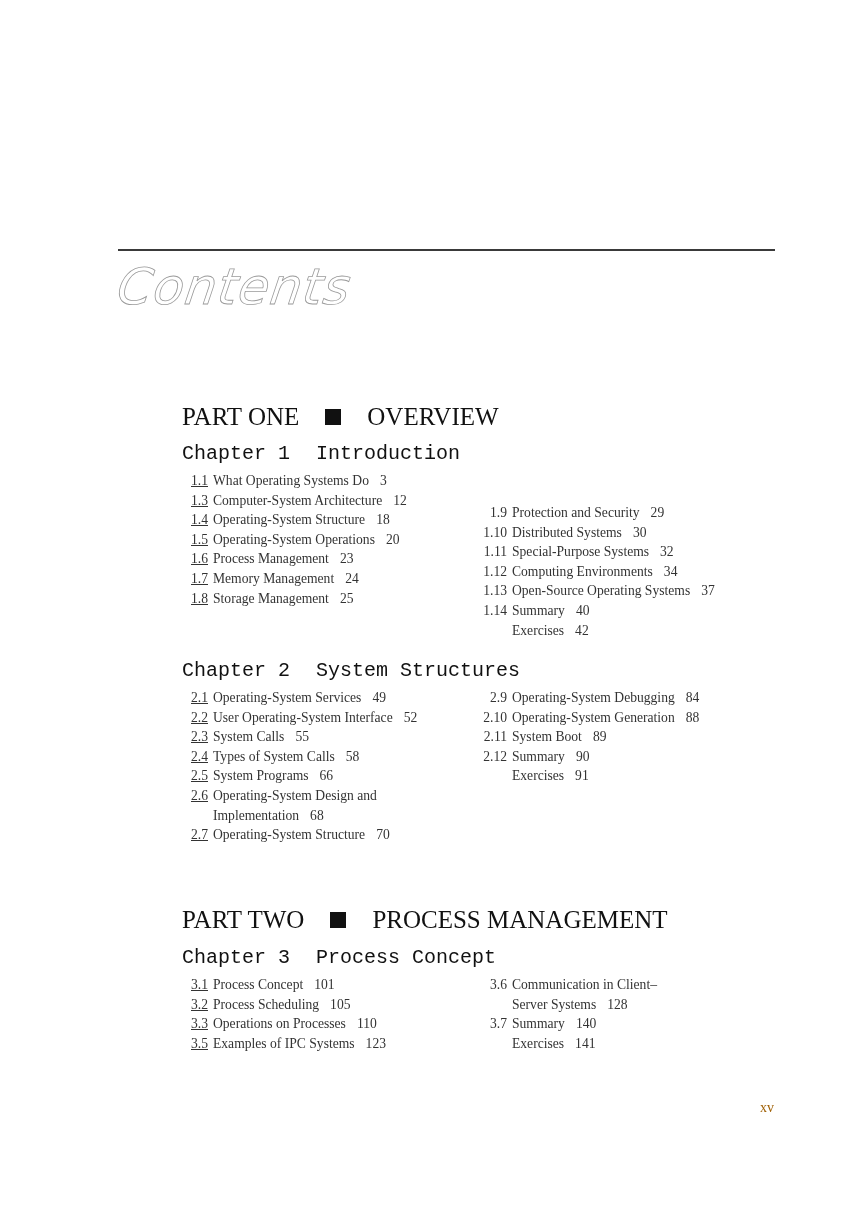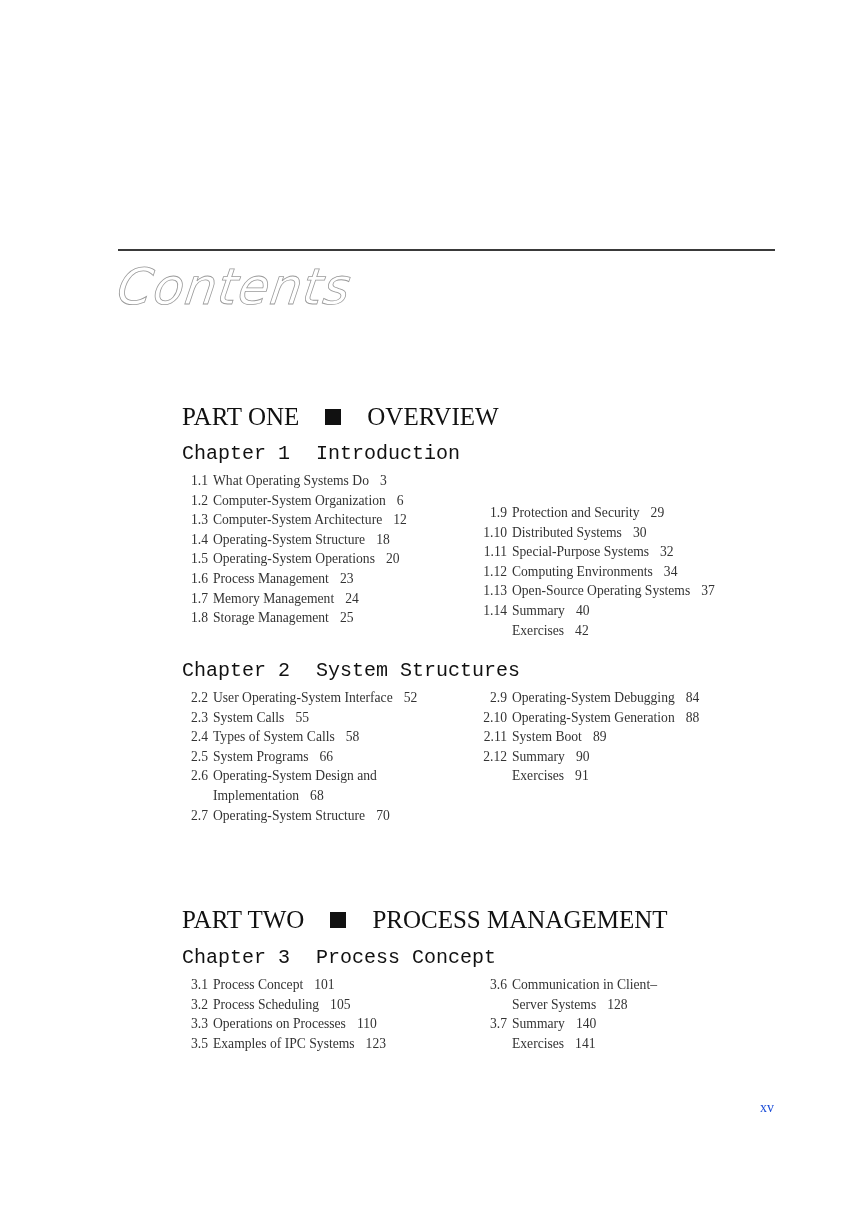--- a/index.html
+++ b/index.html
@@ -74,31 +74,31 @@
       display: flex;
       height: 19.6px;
       line-height: 19.6px;
       white-space: nowrap;
     }
     .entry .num {
       text-align: right;
       padding-right: 5px;
       flex: none;
     }
-    .col.left .num { width: 26px; }
+    .col.left .num { width: 26px; text-decoration: underline; }
     .col.right .num { width: 30px; }
     .entry .page { margin-left: 11px; }
     .entry.cont .num { visibility: hidden; }
     .folio {
       position: absolute;
       left: 760px;
       top: 1100px;
       font-family: "Liberation Serif", serif;
       font-size: 14px;
-      color: #1d4ed8;
+      color: #a16207;
     }
   </style>
 </head>
 <body>
 
 <div class="rule"></div>
 <div class="contents-title">Contents</div>
 
 <div class="part-heading" style="top:404px;">
   <span>PART ONE</span>
@@ -111,25 +111,20 @@
   <span>Introduction</span>
 </div>
 
 <div class="col left" style="left:182px; top:471px;">
     <div class="entry">
       <span class="num">1.1</span>
       <span class="title">What Operating Systems Do</span>
       <span class="page">3</span>
     </div>
     <div class="entry">
-      <span class="num">1.2</span>
-      <span class="title">Computer-System Organization</span>
-      <span class="page">6</span>
-    </div>
-    <div class="entry">
       <span class="num">1.3</span>
       <span class="title">Computer-System Architecture</span>
       <span class="page">12</span>
     </div>
     <div class="entry">
       <span class="num">1.4</span>
       <span class="title">Operating-System Structure</span>
       <span class="page">18</span>
     </div>
     <div class="entry">
@@ -190,20 +185,25 @@
       <span class="page">42</span>
     </div>
   </div>
 
 <div class="chapter-heading" style="top:661px;">
   <span class="ch-label">Chapter 2</span>
   <span>System Structures</span>
 </div>
 
 <div class="col left" style="left:182px; top:688px;">
+    <div class="entry">
+      <span class="num">2.1</span>
+      <span class="title">Operating-System Services</span>
+      <span class="page">49</span>
+    </div>
     <div class="entry">
       <span class="num">2.2</span>
       <span class="title">User Operating-System Interface</span>
       <span class="page">52</span>
     </div>
     <div class="entry">
       <span class="num">2.3</span>
       <span class="title">System Calls</span>
       <span class="page">55</span>
     </div>

